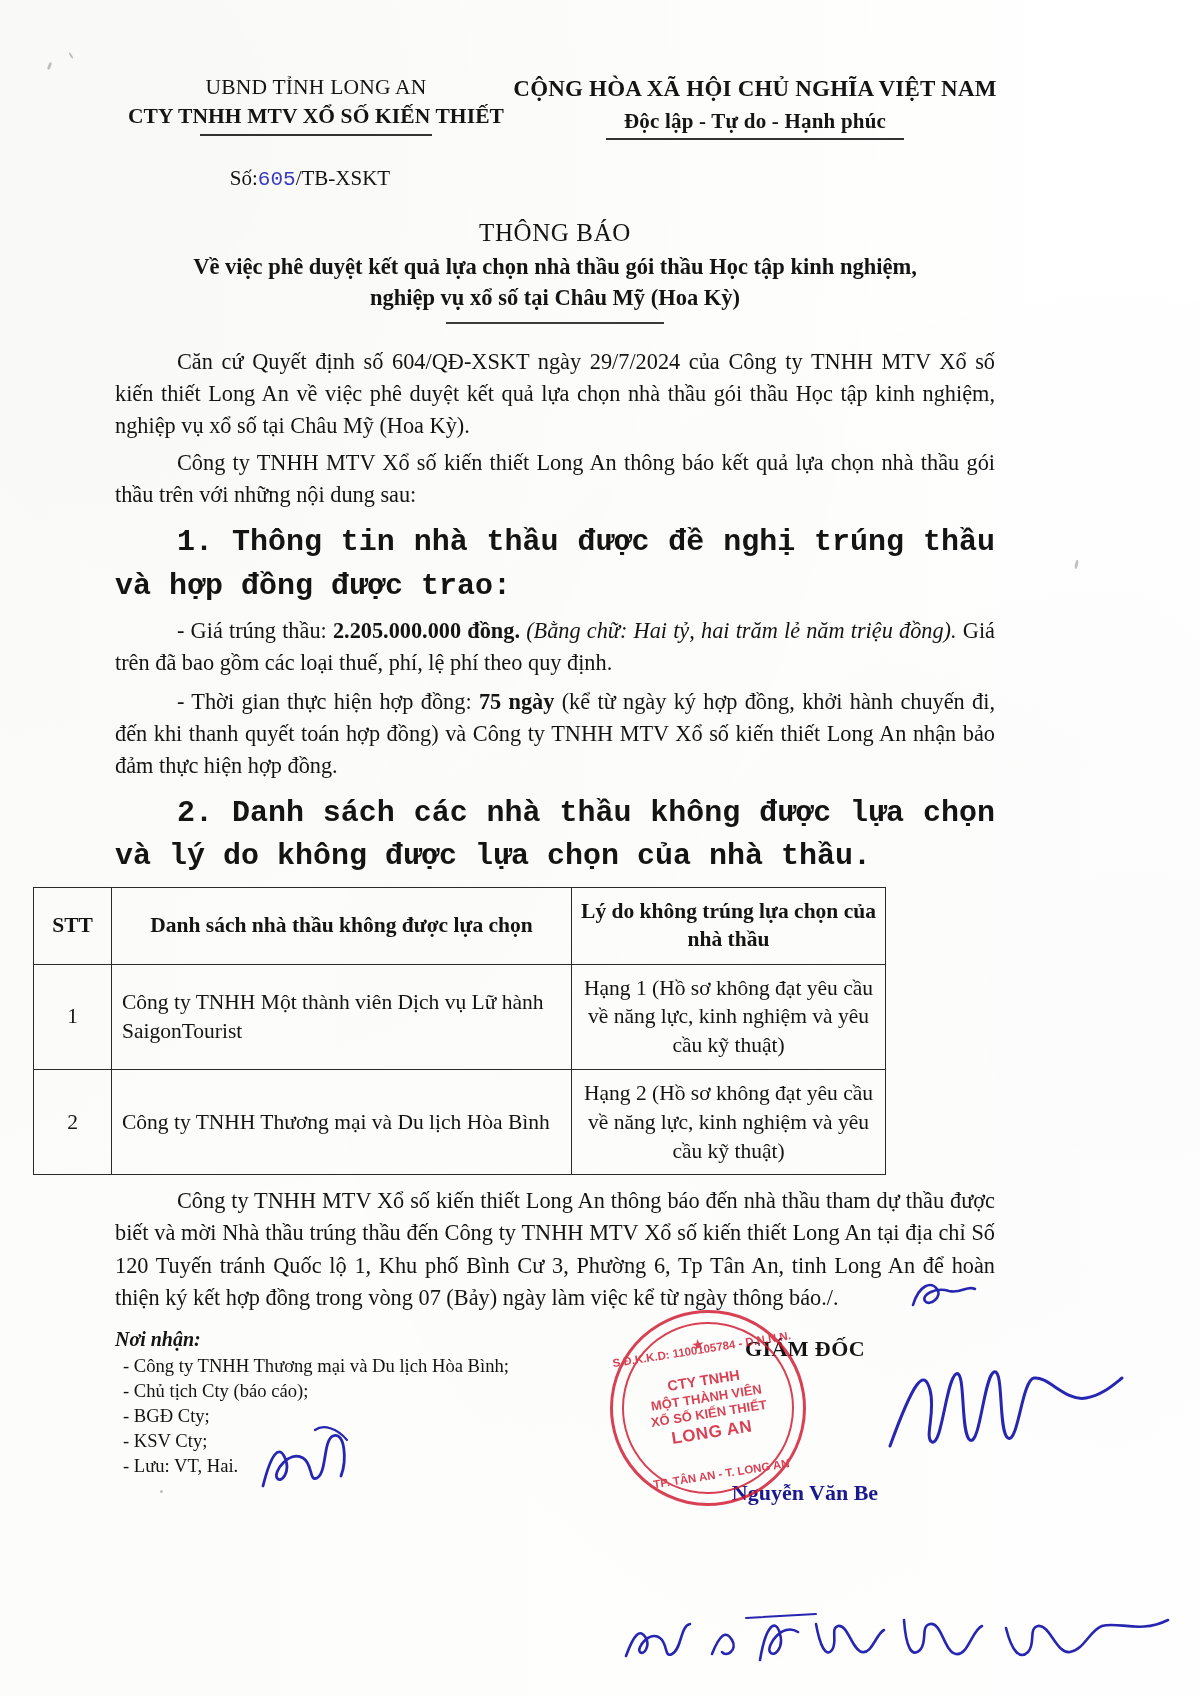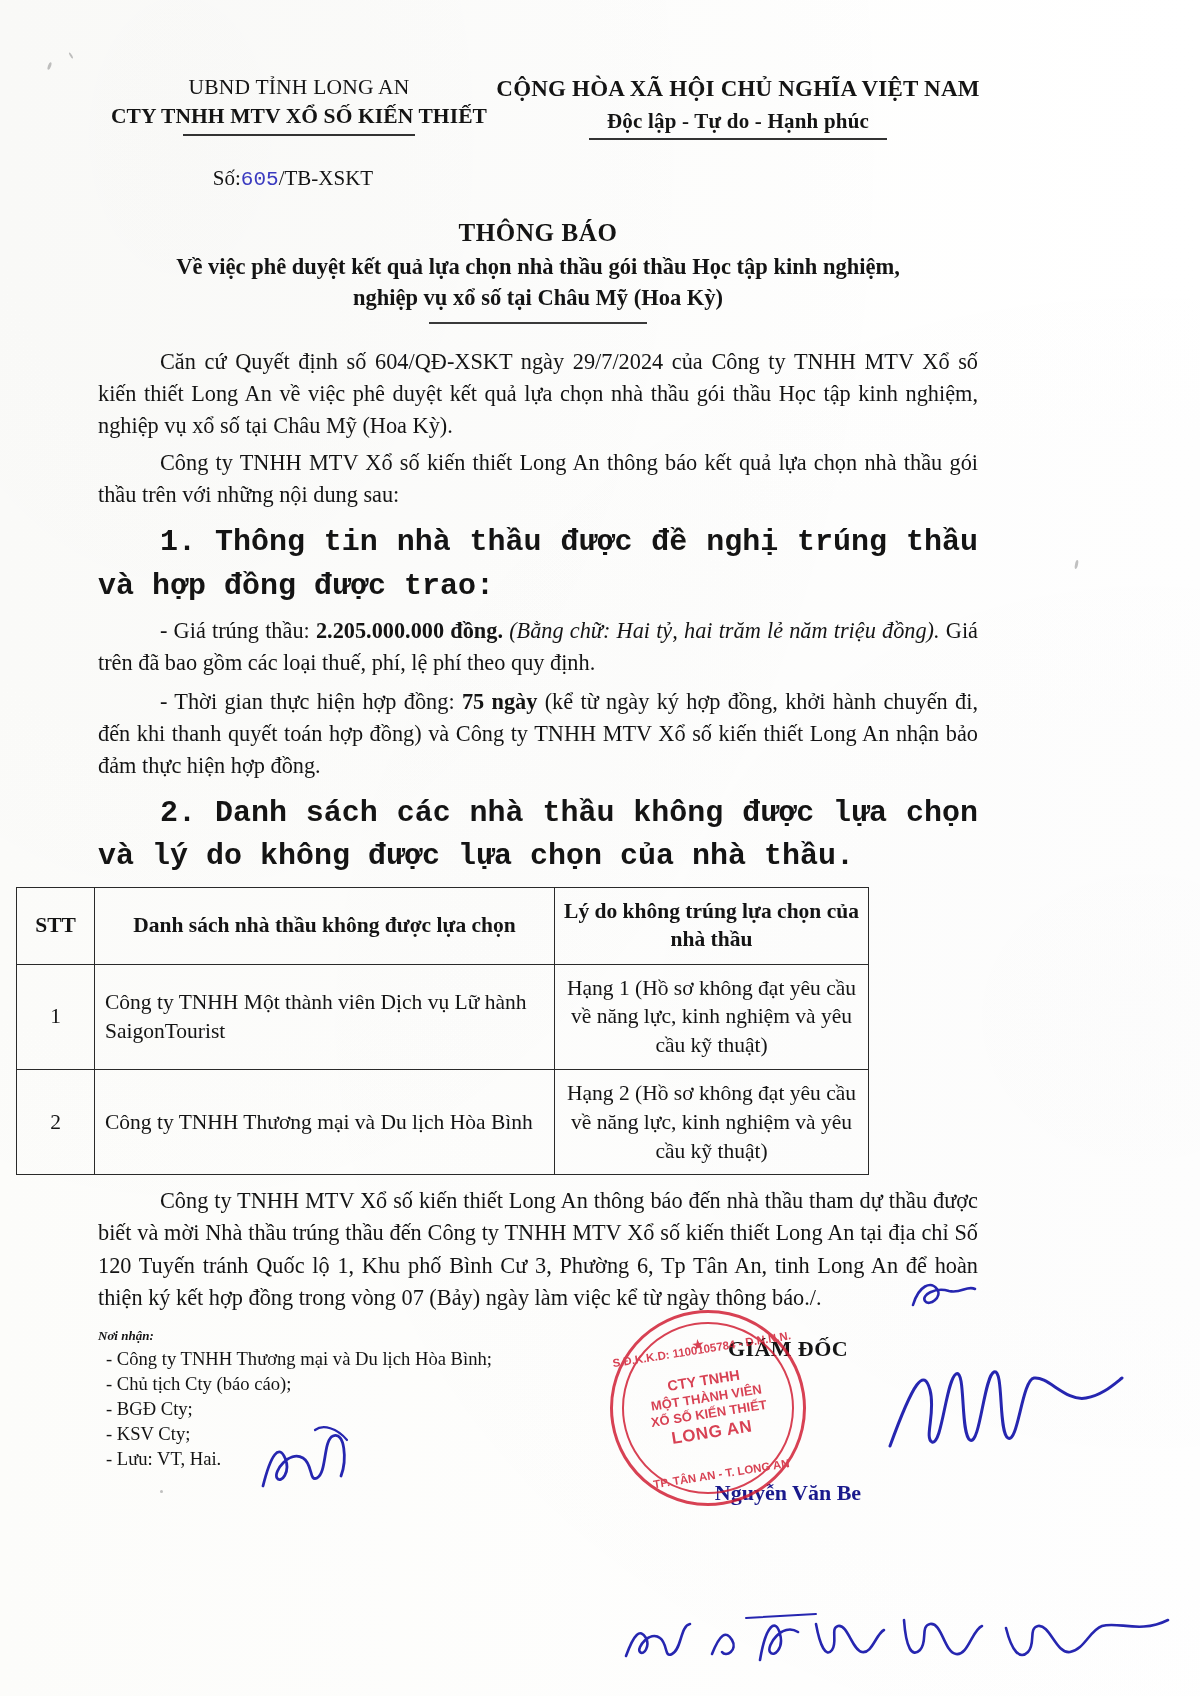--- a/index.html
+++ b/index.html
@@ -22,21 +22,21 @@
   }
   
   .scan-tint{
     position:absolute; inset:0;
     background:radial-gradient(ellipse at 15% 8%, rgba(0,0,0,0.015), transparent 55%),
                radial-gradient(ellipse at 95% 60%, rgba(0,0,0,0.012), transparent 60%);
     pointer-events:none;
   }
   .speck{ position:absolute; background:#8e8e8e; border-radius:50%; opacity:.55;}
 
-  .content { position:absolute; left:0; top:0; width:1076px; }
+  .content { position:absolute; left:17px; top:0; width:1076px; }
 
   
   .header{
     display:flex; width:900px; margin:0 auto; padding-top:74px;
     align-items:flex-start;
   }
   .hdr-left{ width:400px; text-align:center; padding-left:22px;}
   .hdr-right{ width:500px; text-align:center;}
   .org-line1{
     font-size:21.5px; letter-spacing:.2px; line-height:1.28;
@@ -57,21 +57,21 @@
   }
 
   .subhdr{ display:flex; width:900px; margin:26px auto 0; }
   .sohieu{ width:400px; text-align:center; font-size:21px; padding-left:10px;}
   .sohieu .num{ color:#3a3ac0; font-family:Liberation Mono, monospace; }
   .placedate{ width:500px; text-align:center; font-size:21px; font-style:italic;}
   .placedate .daynum{ color:#3a3ac0; font-style:italic; font-weight:bold; }
 
   
   .title-block{ width:900px; margin:28px auto 0; text-align:center; }
-  .doc-title{ font-size:25px; font-weight:bold; letter-spacing:.6px; }
+  .doc-title{ font-size:25px; font-weight:normal; letter-spacing:.6px; }
   .doc-subtitle{
     font-size:22.5px; font-weight:bold; line-height:1.38; margin-top:4px;
     padding:0 46px;
     text-align:center;
   }
   .title-rule{ width:218px; height:2px; background:#3a3a3a; margin:9px auto 0;}
 
   
   .body{ width:880px; margin:0 auto; padding-top:22px; }
   p.para{
@@ -106,21 +106,21 @@
   }
   td.stt{ text-align:center; font-size:21.5px; }
   td.reason{ text-align:center; }
   .col-stt{ width:78px; }
   .col-name{ width:460px; }
   .col-reason{ width:314px; }
 
   
   .footer{ width:880px; margin:14px auto 0; display:flex; }
   .recipients{ width:500px; }
-  .recip-title{ font-size:13px; font-weight:bold; font-style:italic; margin-bottom:2px;}
+  .recip-title{ font-size:20px; font-weight:bold; font-style:italic; margin-bottom:2px;}
   .recip-item{ font-size:18.6px; line-height:1.35; padding-left:8px;}
   .signblock{ width:380px; text-align:center; position:relative; padding-top:8px;}
   .sign-title{ font-size:22px; font-weight:bold; letter-spacing:.4px; }
   .sign-name{ font-size:22px; font-weight:bold; margin-top:118px; color:#1a1a8c; }
 
   
   .stamp{
     position:absolute; left:610px; top:1310px;
     width:196px; height:196px; border-radius:50%;
     border:3.4px solid #d0192f; opacity:.82;

